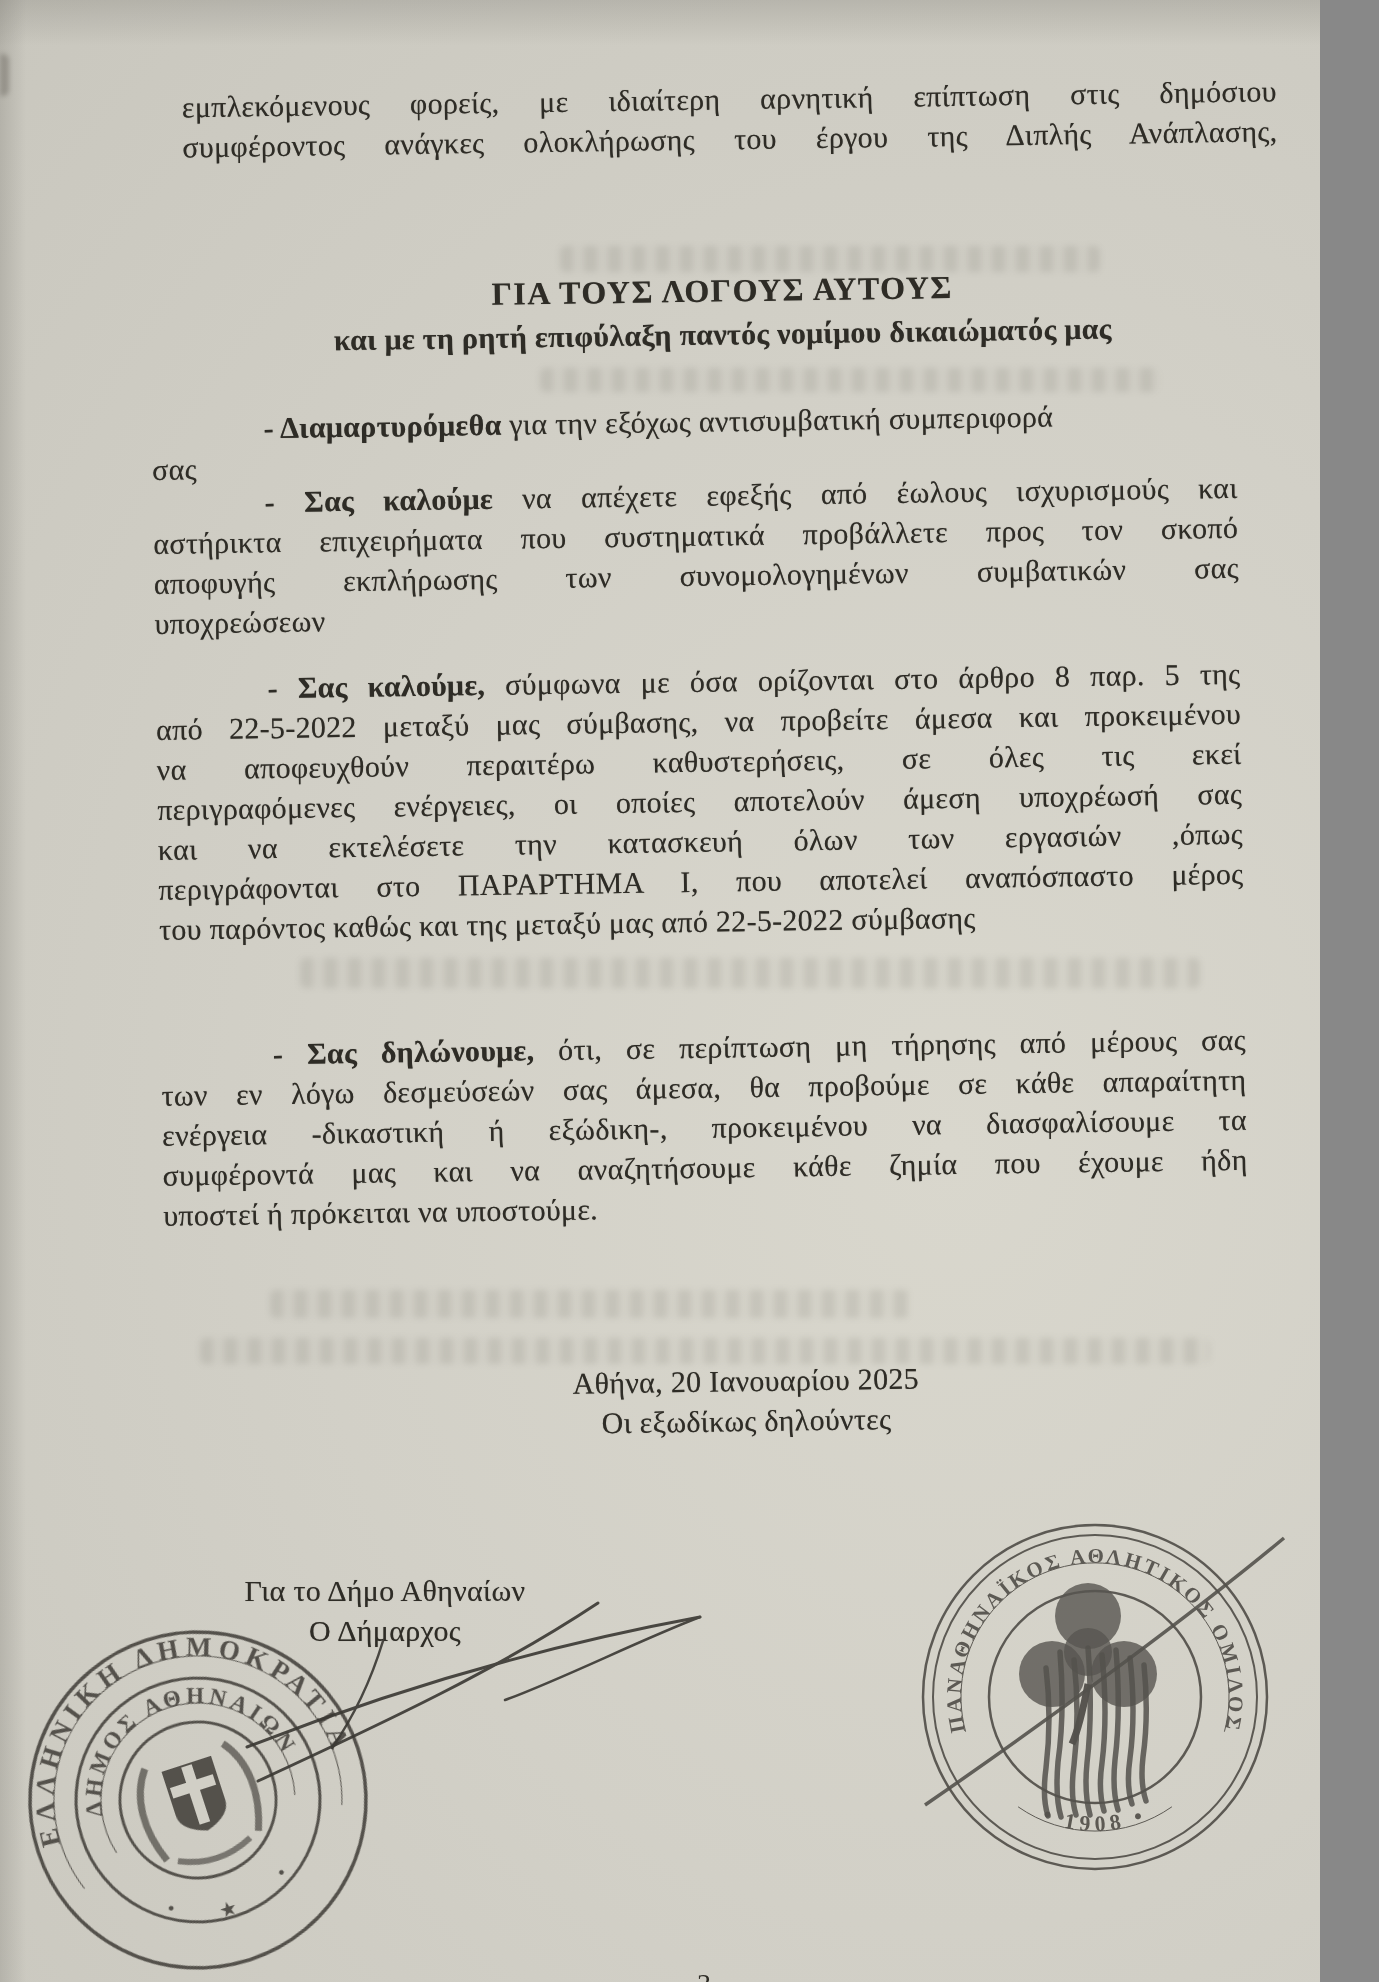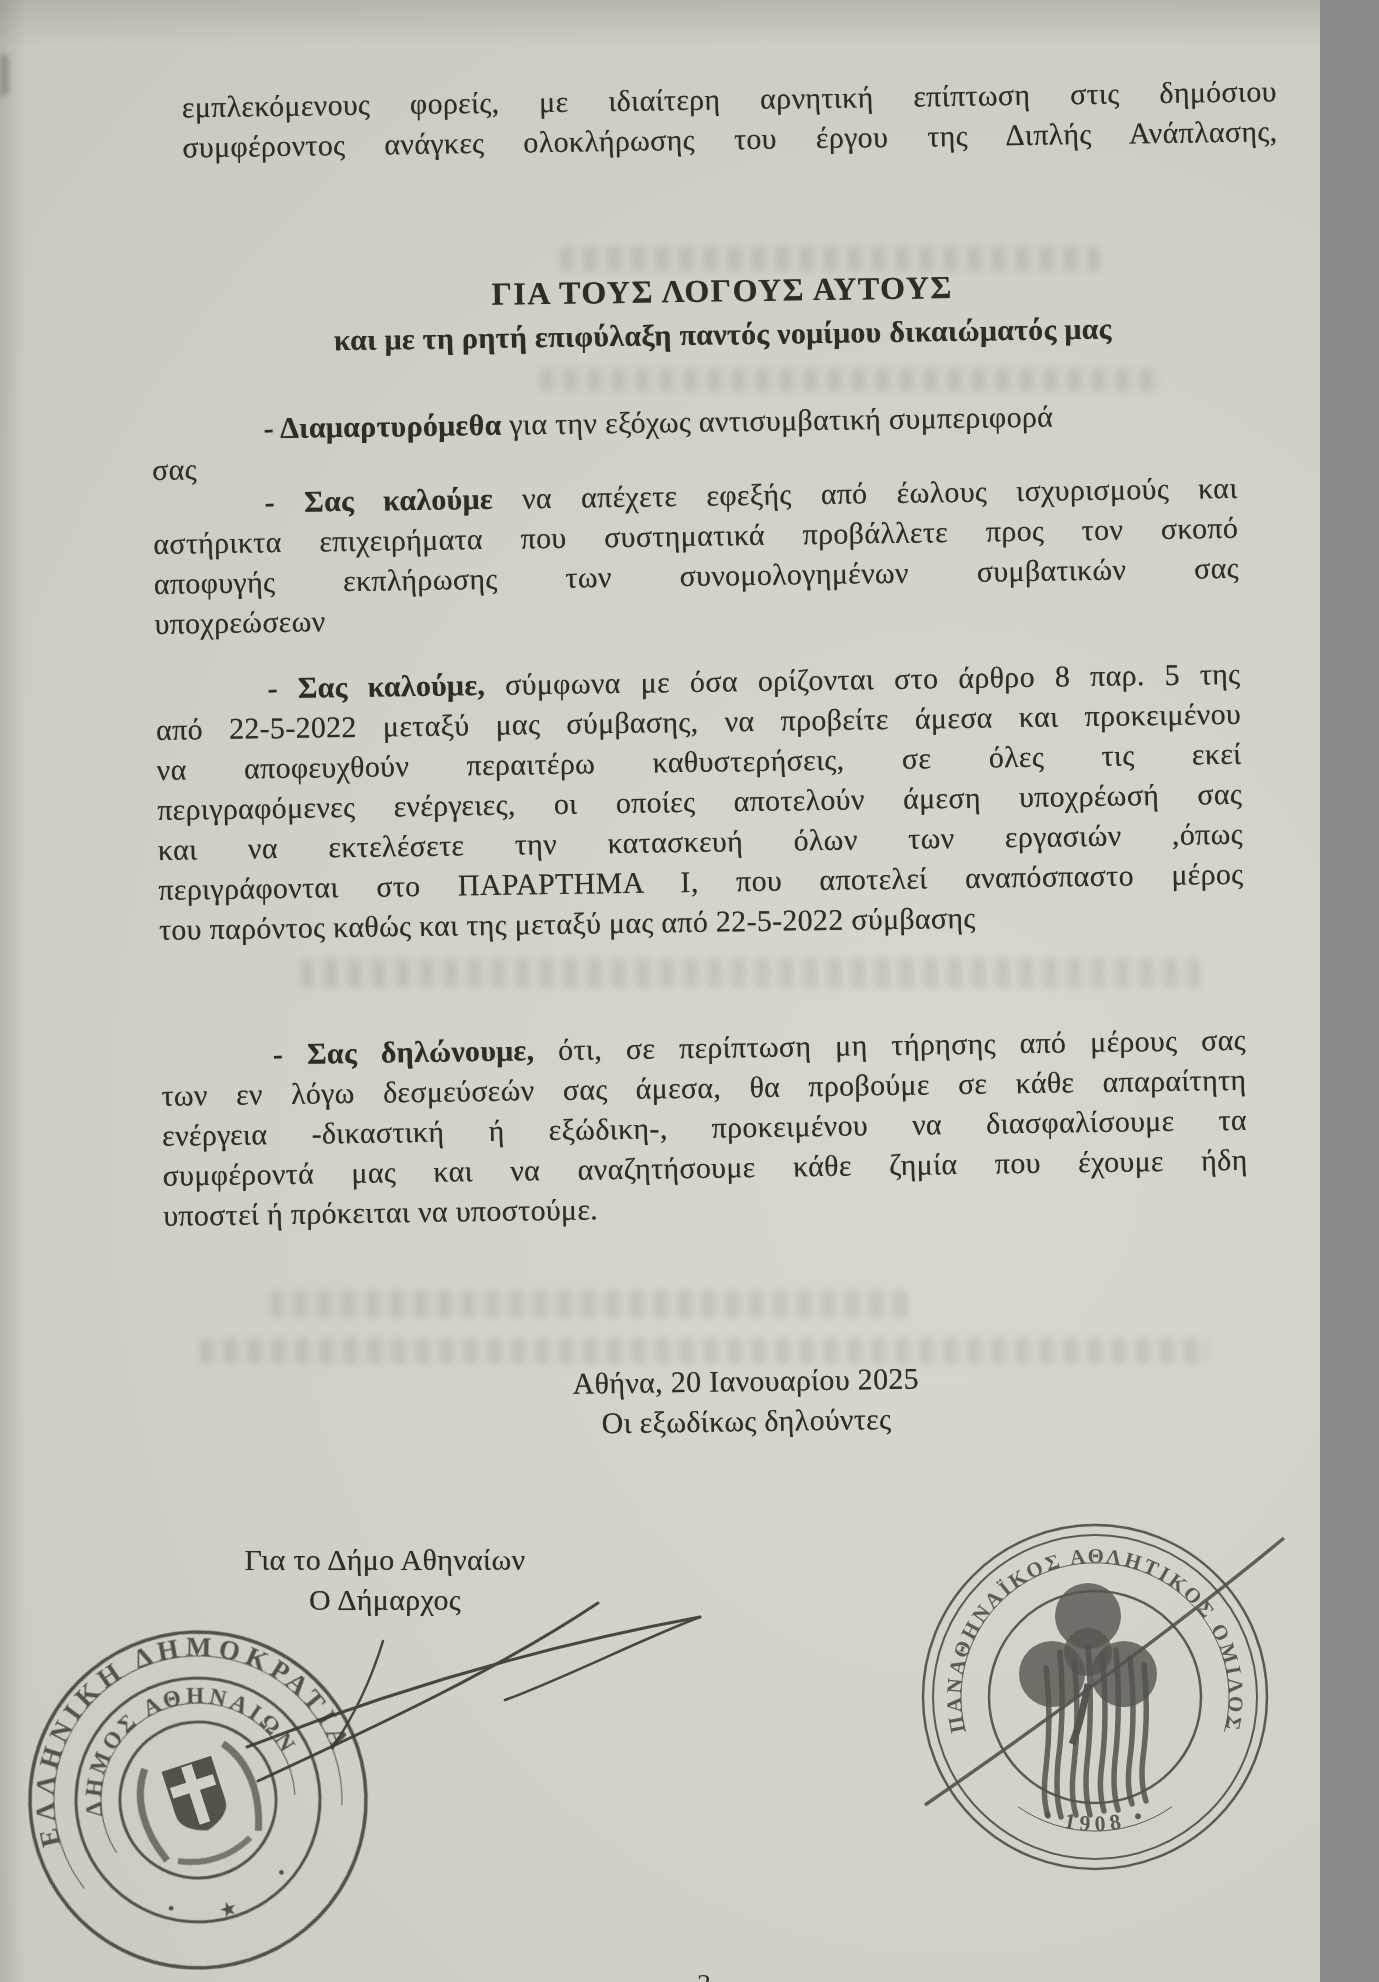--- a/index.html
+++ b/index.html
@@ -84,21 +84,21 @@
     </div>
 
     <div class="para center-block" style="left:170px; top:1362px; width:1140px;">
       <div class="line" style="white-space:normal;">Αθήνα, 20 Ιανουαρίου 2025</div>
       <div class="line" style="white-space:normal;">Οι εξωδίκως δηλούντες</div>
     </div>
 
   </div>
 
   <div class="para center-block" style="left:180px; top:1540px; width:410px;">
-    <div class="line" style="white-space:normal;">Για το Δήμο Αθηναίων</div>
+    <div class="line" style="white-space:normal;margin-top:31px;">Για το Δήμο Αθηναίων</div>
     <div class="line" style="white-space:normal;">Ο Δήμαρχος</div>
   </div>
 
   <svg class="overlay" width="1379" height="1982" viewBox="0 0 1379 1982">
 
     <g class="stampfx" transform="rotate(-18 198 1800)" fill="none" stroke="#3f3c37" opacity="0.85">
       <circle cx="198" cy="1800" r="168" stroke-width="3.5"></circle>
       <circle cx="198" cy="1800" r="122" stroke-width="3"></circle>
       <circle cx="198" cy="1800" r="78" stroke-width="3"></circle>
       <path id="muniOuterArc" d="M 62.7 1849.2 A 144 144 0 1 1 333.3 1849.2"></path>

